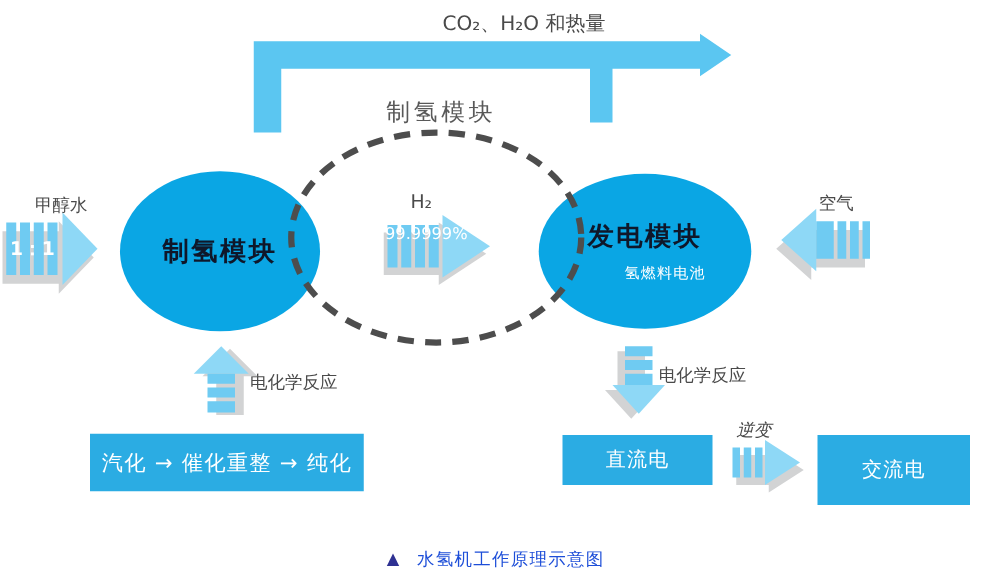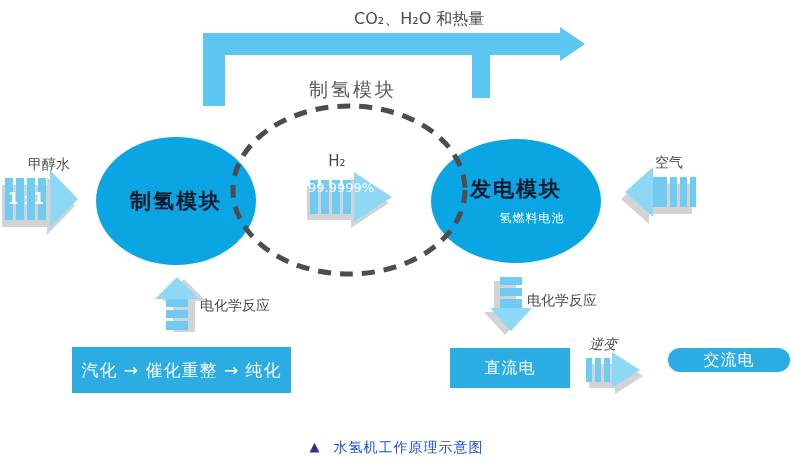--- a/index.html
+++ b/index.html
@@ -114,21 +114,21 @@
 
   <div class="abs lbl" style="left:585px;top:336px;width:36px;text-align:center;font-size:14px;font-style:italic;">逆变</div>
   <svg class="abs" style="left:582px;top:348px;" width="64" height="50">
     <polygon class="shadow-fill" transform="translate(3,6)" points="4,10 30,10 30,4 58,22 30,40 30,34 4,34"></polygon>
     <rect class="stripe-fill" x="4" y="10" width="6" height="24"></rect>
     <rect class="stripe-fill" x="13" y="10" width="6" height="24"></rect>
     <rect class="stripe-fill" x="22" y="10" width="6" height="24"></rect>
     <polygon class="head-fill" points="30,4 58,22 30,40"></polygon>
   </svg>
 
-  <div class="abs bluebox" style="left:668px;top:348px;width:122px;height:24px;font-size:16px;border-radius:14px;">
+  <div class="abs bluebox" style="left:654px;top:348px;width:122px;height:56px;font-size:16px;">
     <span>交流电</span>
   </div>
 
   <div class="abs caption">
     <span class="tri">▲</span>
     <span class="cap-text">水氢机工作原理示意图</span>
   </div>
 
 </div>
 

